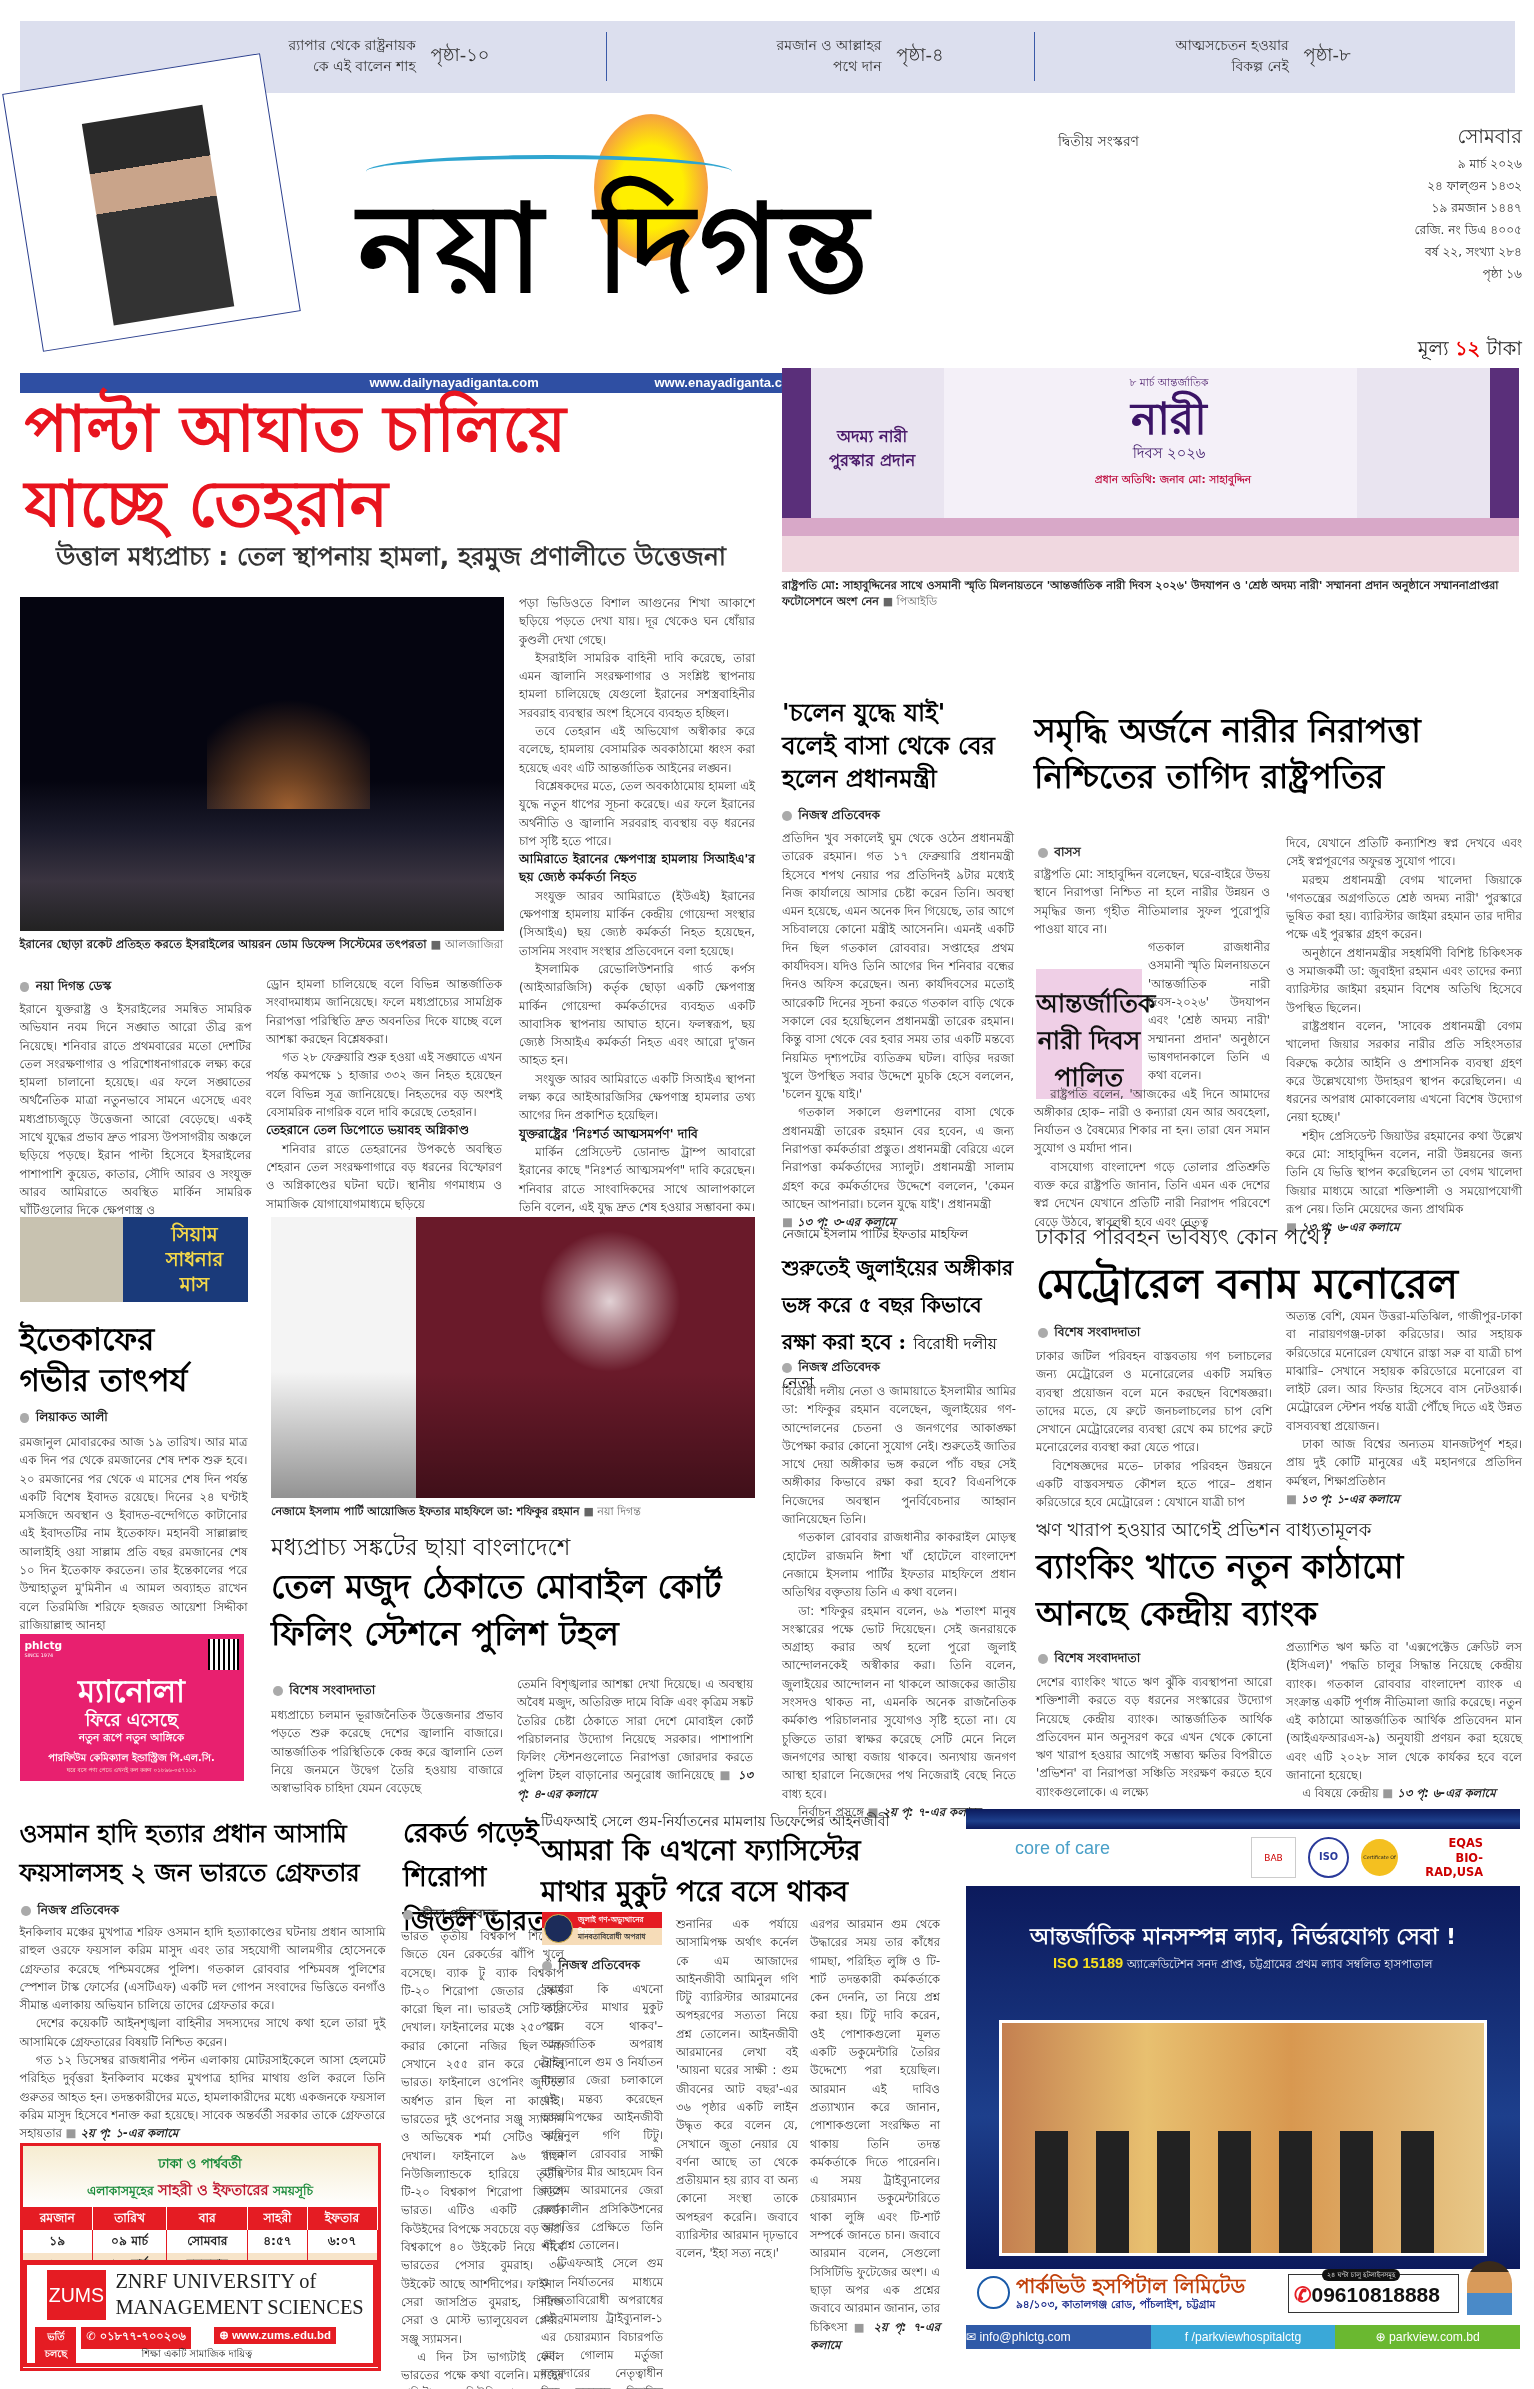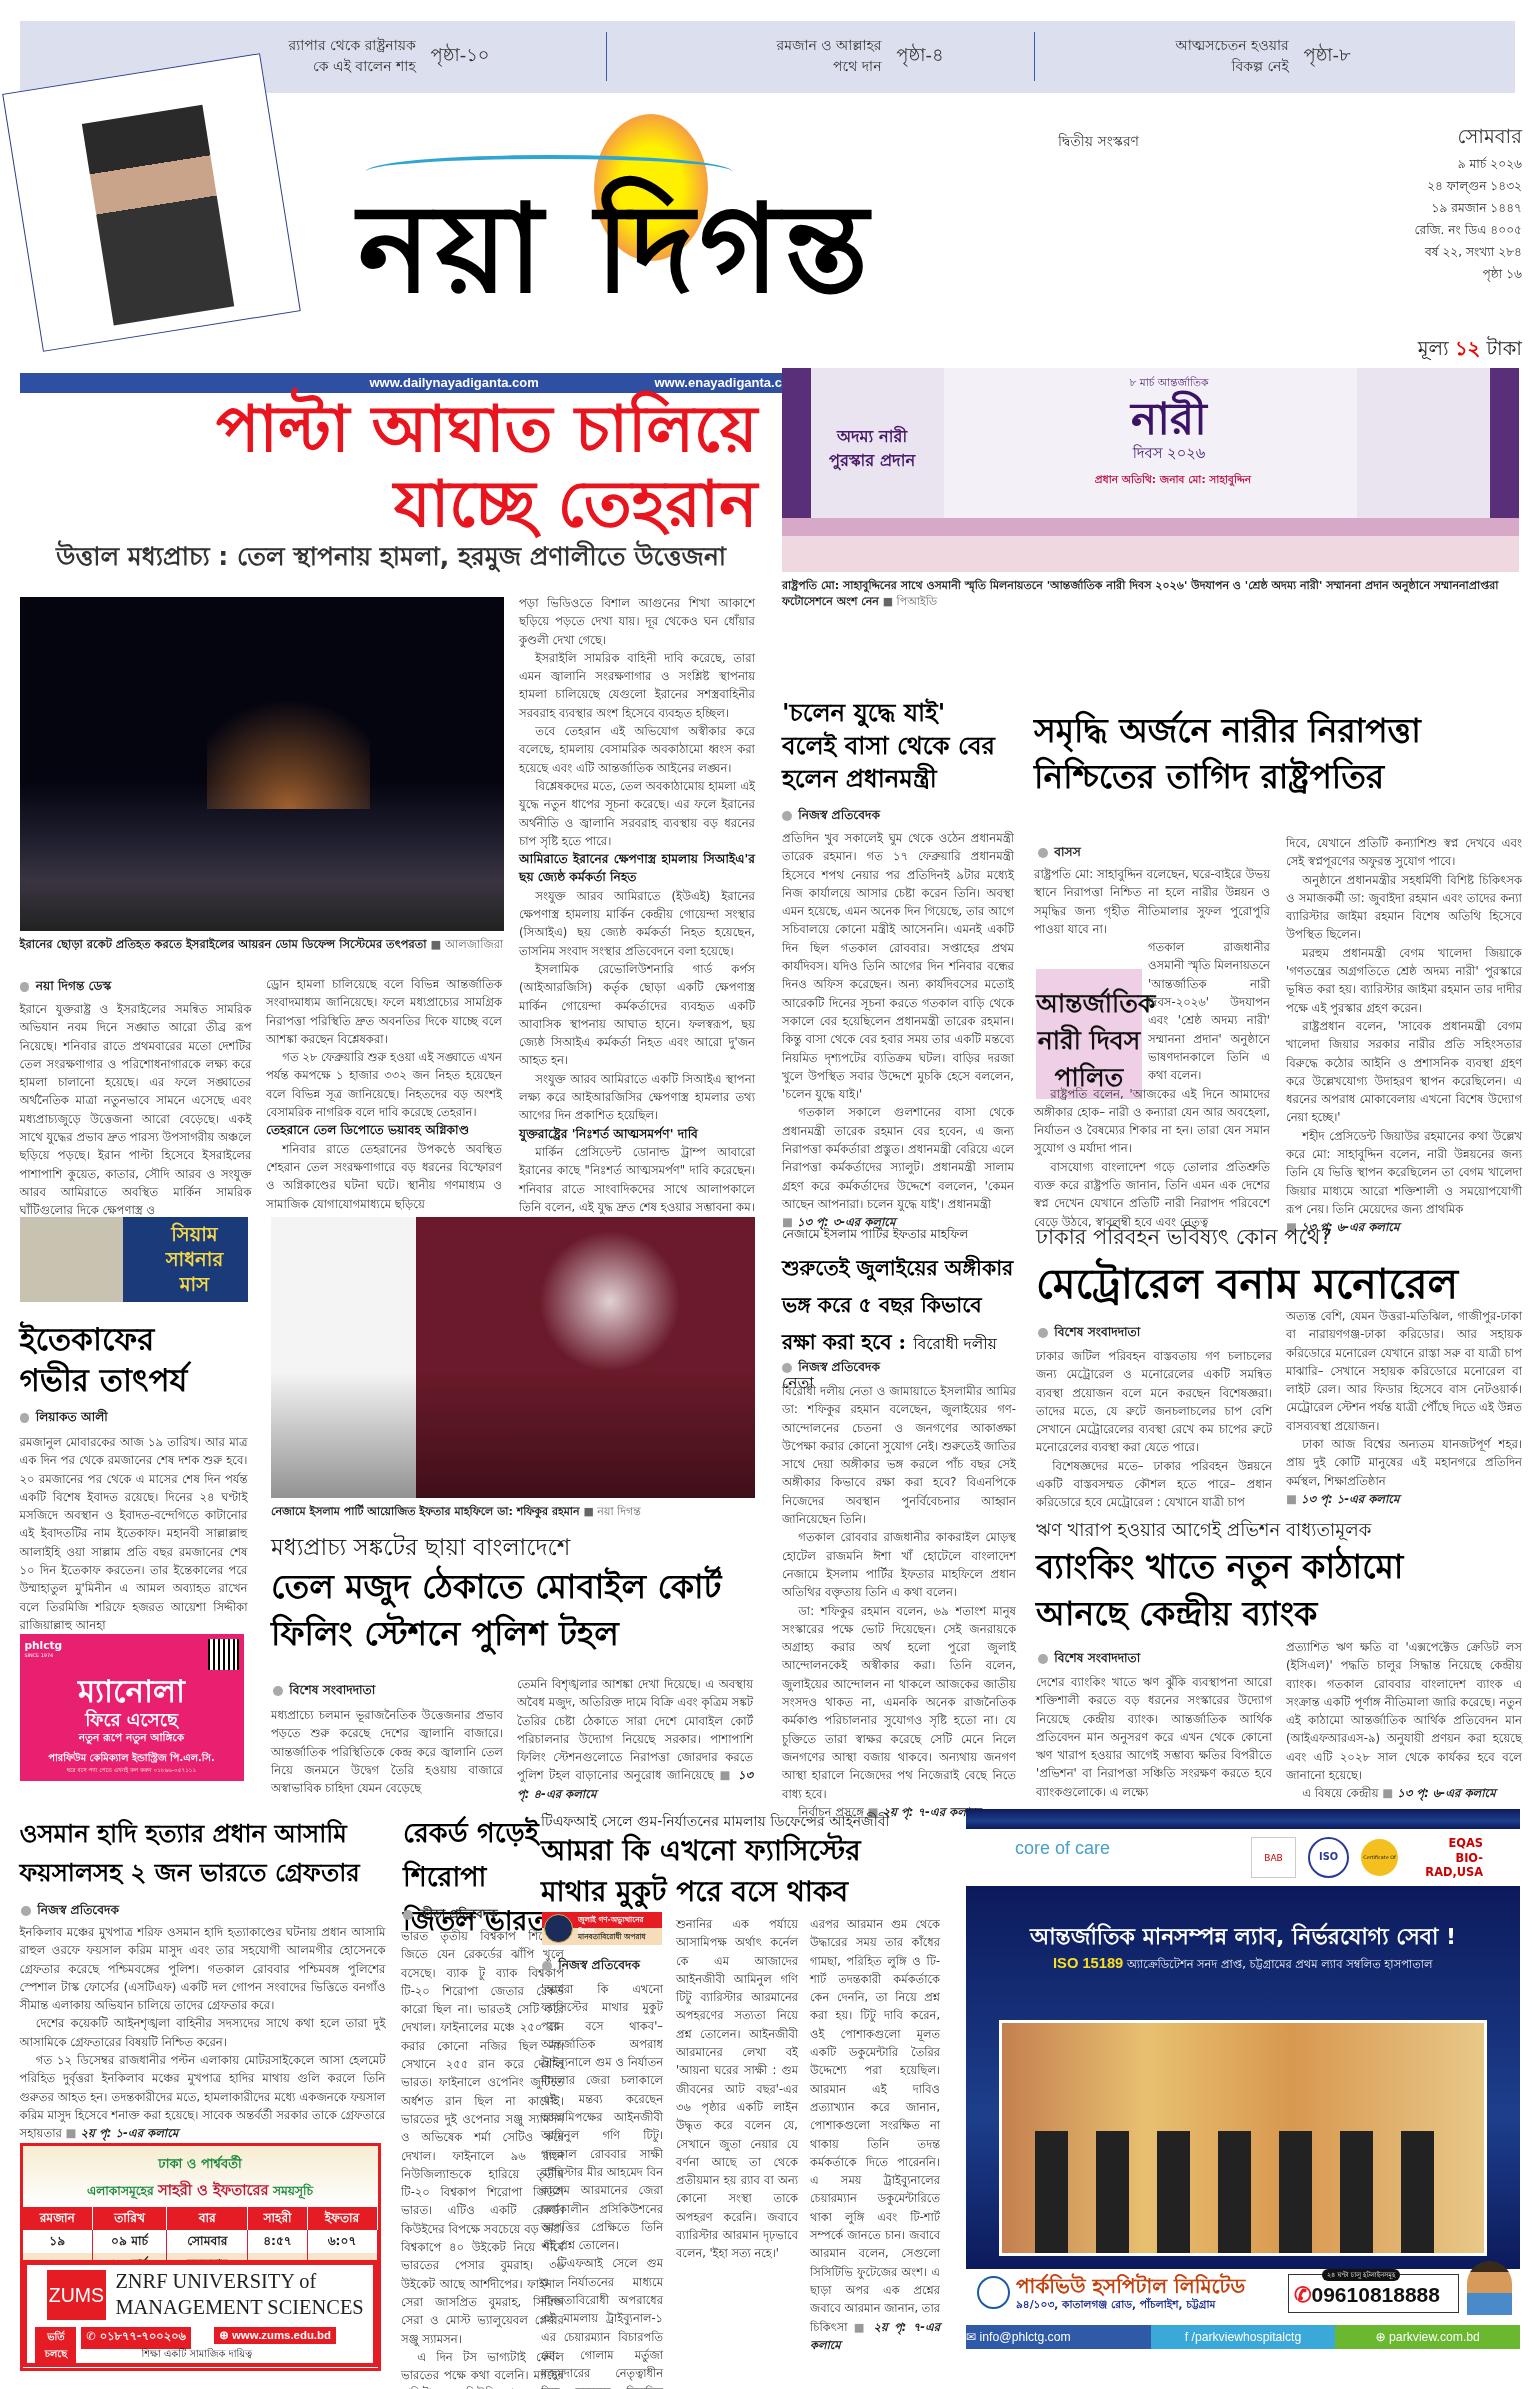--- a/index.html
+++ b/index.html
@@ -15,21 +15,21 @@
 .logo-sun{left:594px;top:114px;width:114px;height:147px;border-radius:50%;background:radial-gradient(#ffef00 40%,#f6a040 70%,rgba(255,255,255,0) 72%)}
 .logo-wave{left:366px;top:155px;width:366px;height:33px;border-top:4.9px solid #2fa5d0;border-radius:50% 50% 0 0}
 .logo-text{left:358px;top:179px;font-family:"DejaVu Serif",serif;font-weight:bold;font-size:122px;color:#000;letter-spacing:4.9px;line-height:138px}
 .edition{left:1058px;top:130px;font-size:14px;color:#333}
 .dateblock{left:1408px;top:122px;width:114px;text-align:right;font-size:12.2px;line-height:22px;color:#333}
 .dateblock .day{font-size:19.5px;line-height:29px;margin-bottom:1.6px}
 .price{left:1384px;top:334px;width:138px;text-align:right;font-size:19.5px;color:#222}
 .price .n{color:#e00;font-weight:bold}
 .urlbar{left:19.5px;top:373px;width:1495px;height:19.5px;background:#2f4fa3;color:#fff;font-size:13px;font-weight:bold;font-family:"Liberation Sans",sans-serif}
 .urlbar span{position:absolute;top:1.6px}
-.headline-red{left:24.4px;top:391px;width:733px;text-align:right;font-family:"DejaVu Serif",serif;font-weight:bold;color:#e8141e;font-size:64px;line-height:75px}
+.headline-red{left:24.4px;top:391px;width:733px;text-align:left;font-family:"DejaVu Serif",serif;font-weight:bold;color:#e8141e;font-size:64px;line-height:75px}
 .sub{left:33px;top:537px;width:716px;text-align:center;font-size:25px;color:#333;font-weight:bold}
 .photo{background:#222;overflow:hidden}
 .cap{font-size:11.4px;line-height:16.3px;color:#222;font-weight:bold}
 .cap .src{color:#666;font-weight:normal}
 .body{font-size:11.6px;line-height:18.3px;color:#333;text-align:justify}
 .body p{text-indent:16.3px}
 .body p.ni{text-indent:0}
 .sh{font-weight:bold;color:#111;font-size:12.2px}
 .by{font-size:12.2px;font-weight:bold;color:#222;display:flex;align-items:center;gap:6.5px}
 .dot{width:9.8px;height:9.8px;border-radius:50%;background:#aaa;display:inline-block}
@@ -174,22 +174,22 @@
   </div>
 <div class="abs boxpink" style="left:1036px;top:969px;width:106px;height:130px">আন্তর্জাতিক নারী দিবস পালিত</div>
 <div class="abs body" style="left:1034px;top:865px;width:236px">
   <p class="ni">রাষ্ট্রপতি মো: সাহাবুদ্দিন বলেছেন, ঘরে-বাইরে উভয় স্থানে নিরাপত্তা নিশ্চিত না হলে নারীর উন্নয়ন ও সমৃদ্ধির জন্য গৃহীত নীতিমালার সুফল পুরোপুরি পাওয়া যাবে না।</p>
   <p style="padding-left:114px;text-indent:0">গতকাল রাজধানীর ওসমানী স্মৃতি মিলনায়তনে 'আন্তর্জাতিক নারী দিবস-২০২৬' উদযাপন এবং 'শ্রেষ্ঠ অদম্য নারী' সম্মাননা প্রদান' অনুষ্ঠানে ভাষণদানকালে তিনি এ কথা বলেন।</p>
   <p>রাষ্ট্রপতি বলেন, 'আজকের এই দিনে আমাদের অঙ্গীকার হোক– নারী ও কন্যারা যেন আর অবহেলা, নির্যাতন ও বৈষম্যের শিকার না হন। তারা যেন সমান সুযোগ ও মর্যাদা পান।</p>
   <p>বাসযোগ্য বাংলাদেশ গড়ে তোলার প্রতিশ্রুতি ব্যক্ত করে রাষ্ট্রপতি জানান, তিনি এমন এক দেশের স্বপ্ন দেখেন যেখানে প্রতিটি নারী নিরাপদ পরিবেশে বেড়ে উঠবে, স্বাবলম্বী হবে এবং নেতৃত্ব</p>
 </div>
 <div class="abs body" style="left:1286px;top:834px;width:236px">
   <p class="ni">দিবে, যেখানে প্রতিটি কন্যাশিশু স্বপ্ন দেখবে এবং সেই স্বপ্নপূরণের অফুরন্ত সুযোগ পাবে।</p>
+  <p>মরহুম প্রধানমন্ত্রী বেগম খালেদা জিয়াকে 'গণতন্ত্রের অগ্রগতিতে শ্রেষ্ঠ অদম্য নারী' পুরস্কারে ভূষিত করা হয়। ব্যারিস্টার জাইমা রহমান তার দাদীর পক্ষে এই পুরস্কার গ্রহণ করেন।</p>
   <p>অনুষ্ঠানে প্রধানমন্ত্রীর সহধর্মিণী বিশিষ্ট চিকিৎসক ও সমাজকর্মী ডা: জুবাইদা রহমান এবং তাদের কন্যা ব্যারিস্টার জাইমা রহমান বিশেষ অতিথি হিসেবে উপস্থিত ছিলেন।</p>
-  <p>মরহুম প্রধানমন্ত্রী বেগম খালেদা জিয়াকে 'গণতন্ত্রের অগ্রগতিতে শ্রেষ্ঠ অদম্য নারী' পুরস্কারে ভূষিত করা হয়। ব্যারিস্টার জাইমা রহমান তার দাদীর পক্ষে এই পুরস্কার গ্রহণ করেন।</p>
   <p>রাষ্ট্রপ্রধান বলেন, 'সাবেক প্রধানমন্ত্রী বেগম খালেদা জিয়ার সরকার নারীর প্রতি সহিংসতার বিরুদ্ধে কঠোর আইনি ও প্রশাসনিক ব্যবস্থা গ্রহণ করে উল্লেখযোগ্য উদাহরণ স্থাপন করেছিলেন। এ ধরনের অপরাধ মোকাবেলায় এখনো বিশেষ উদ্যোগ নেয়া হচ্ছে।'</p>
   <p>শহীদ প্রেসিডেন্ট জিয়াউর রহমানের কথা উল্লেখ করে মো: সাহাবুদ্দিন বলেন, নারী উন্নয়নের জন্য তিনি যে ভিত্তি স্থাপন করেছিলেন তা বেগম খালেদা জিয়ার মাধ্যমে আরো শক্তিশালী ও সময়োপযোগী রূপ নেয়। তিনি মেয়েদের জন্য প্রাথমিক</p>
   <span class="jump">১৩ পৃ: ৬-এর কলামে</span>
 </div>
 
 <div class="abs" style="left:19.5px;top:1217px;width:228px;height:85px;background:linear-gradient(90deg,#c8c2b0 0 45%,#1a3a7a 45%)">
   <div style="position:absolute;right:8.1px;top:4.9px;width:90px;text-align:center;color:#f4d84a;font-weight:bold;font-size:19.5px;line-height:25px">সিয়াম সাধনার মাস</div>
 </div>
 <div class="abs h-black" style="left:19.5px;top:1319px;width:228px;font-size:31px;line-height:41px">
   <div>ইতেকাফের</div>

